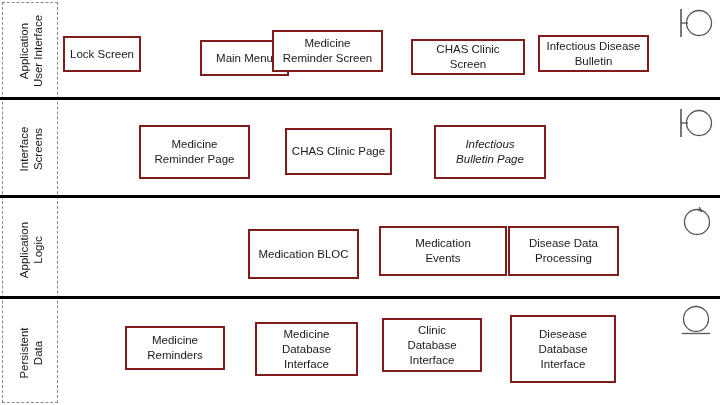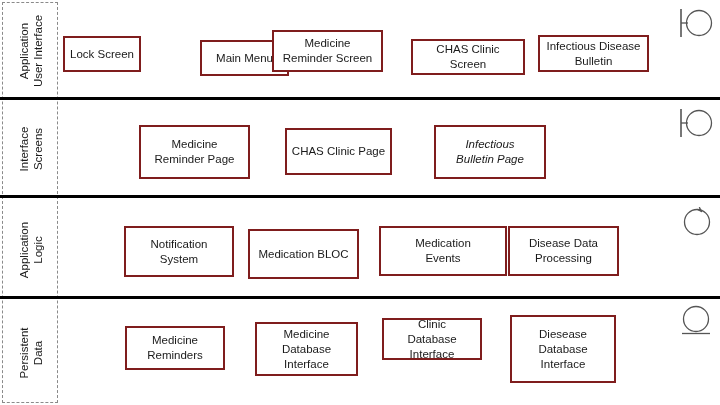--- a/index.html
+++ b/index.html
@@ -184,26 +184,20 @@
   </div>
 
   <div class="uml-icon" style="left:677px; top:106px;">
     <svg width="36" height="34" viewBox="0 0 36 34">
       <line x1="4" y1="3" x2="4" y2="31" stroke="#555" stroke-width="1.6"></line>
       <line x1="4" y1="17" x2="11" y2="17" stroke="#555" stroke-width="1.3"></line>
       <circle cx="22" cy="17" r="12.5" fill="none" stroke="#555" stroke-width="1.3"></circle>
     </svg>
   </div>
 
-  <div class="node" style="left:124px; top:226px; width:110px; height:51px;">
-    <div>
-      <span>Notification</span>
-      <span>System</span>
-    </div>
-  </div>
 
   <div class="node" style="left:248px; top:229px; width:111px; height:50px;">
     <div>
       <span>Medication BLOC</span>
     </div>
   </div>
 
   <div class="node" style="left:379px; top:226px; width:128px; height:50px;">
     <div>
       <span>Medication</span>
@@ -234,21 +228,21 @@
   </div>
 
   <div class="node" style="left:255px; top:322px; width:103px; height:54px;">
     <div>
       <span>Medicine</span>
       <span>Database</span>
       <span>Interface</span>
     </div>
   </div>
 
-  <div class="node" style="left:382px; top:318px; width:100px; height:42px;">
+  <div class="node" style="left:382px; top:318px; width:100px; height:54px;">
     <div>
       <span>Clinic</span>
       <span>Database</span>
       <span>Interface</span>
     </div>
   </div>
 
   <div class="node" style="left:510px; top:315px; width:106px; height:68px;">
     <div>
       <span>Diesease</span>

